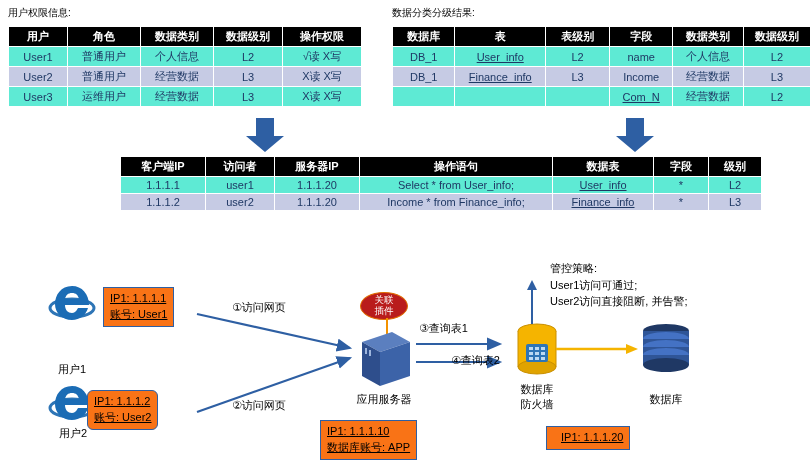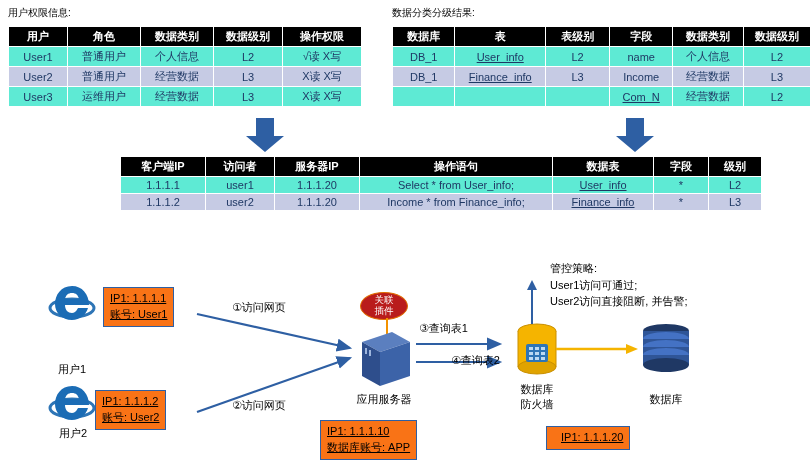--- a/index.html
+++ b/index.html
@@ -182,21 +182,21 @@
   <div>IP1: 1.1.1.1</div>
   <div>账号: User1</div>
 </div>
 
 <svg class="abs" style="left:48px;top:382px;" width="48" height="42" viewBox="0 0 48 42">
   <ellipse cx="24" cy="26" rx="22" ry="9" fill="none" stroke="#2E75B6" stroke-width="3"></ellipse>
   <path d="M24 4 C13 4 7 13 7 22 C7 31 14 38 24 38 C32 38 38 33 40 26 L30 26 C28 30 26 31 24 31 C20 31 17 28 17 23 L41 23 C41 12 34 4 24 4 Z M17 17 C18 13 20 11 24 11 C28 11 30 13 31 17 Z" fill="#1B6CB5"></path>
 </svg>
 <div class="abs lbl" style="left:50px;top:426px;width:46px;text-align:center;">用户2</div>
 
-<div class="abs box-ip2" style="left:95px;top:390px;">
+<div class="abs box-ip2" style="left:87px;top:390px;border-radius:6px;">
   <div>IP1: 1.1.1.2</div>
   <div>账号: User2</div>
 </div>
 
 <svg class="abs" style="left:195px;top:300px;width:180px;height:120px;" width="180" height="120" viewBox="0 0 180 120">
   <defs>
     <marker id="ah" markerWidth="8" markerHeight="8" refX="6" refY="3" orient="auto">
       <polygon points="0,0 7,3 0,6" fill="#2E5FA3"></polygon>
     </marker>
   </defs>

